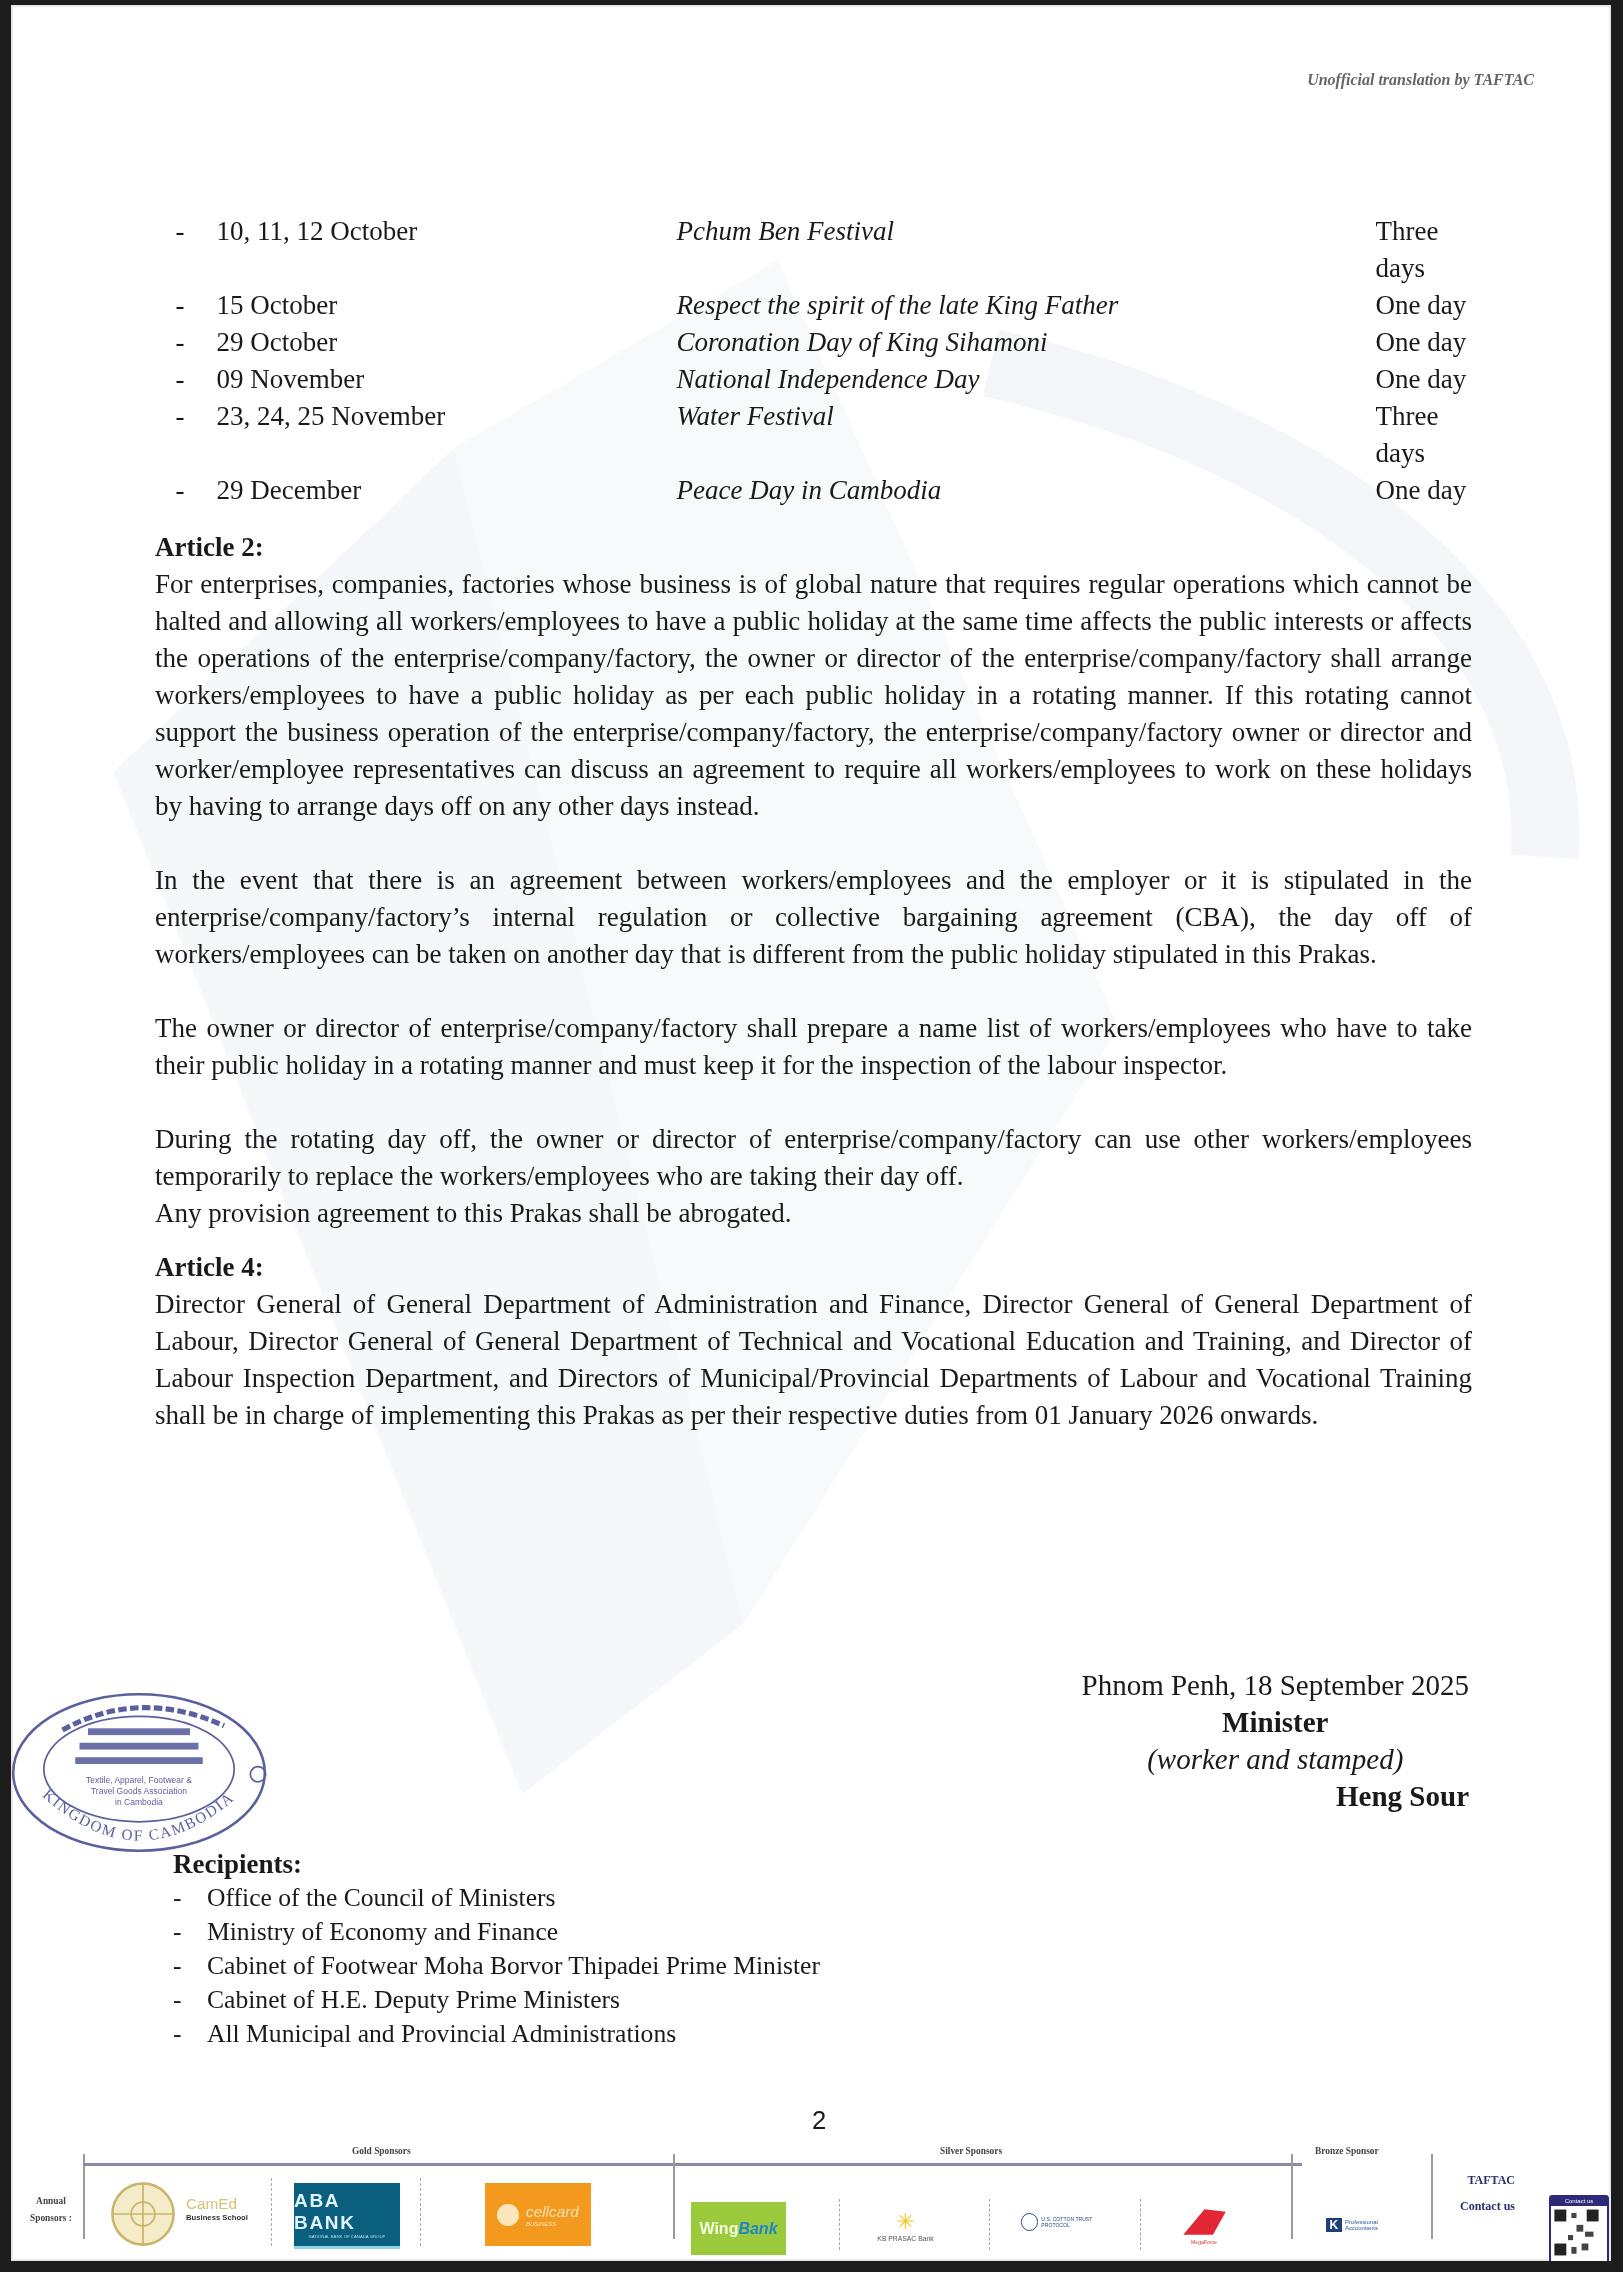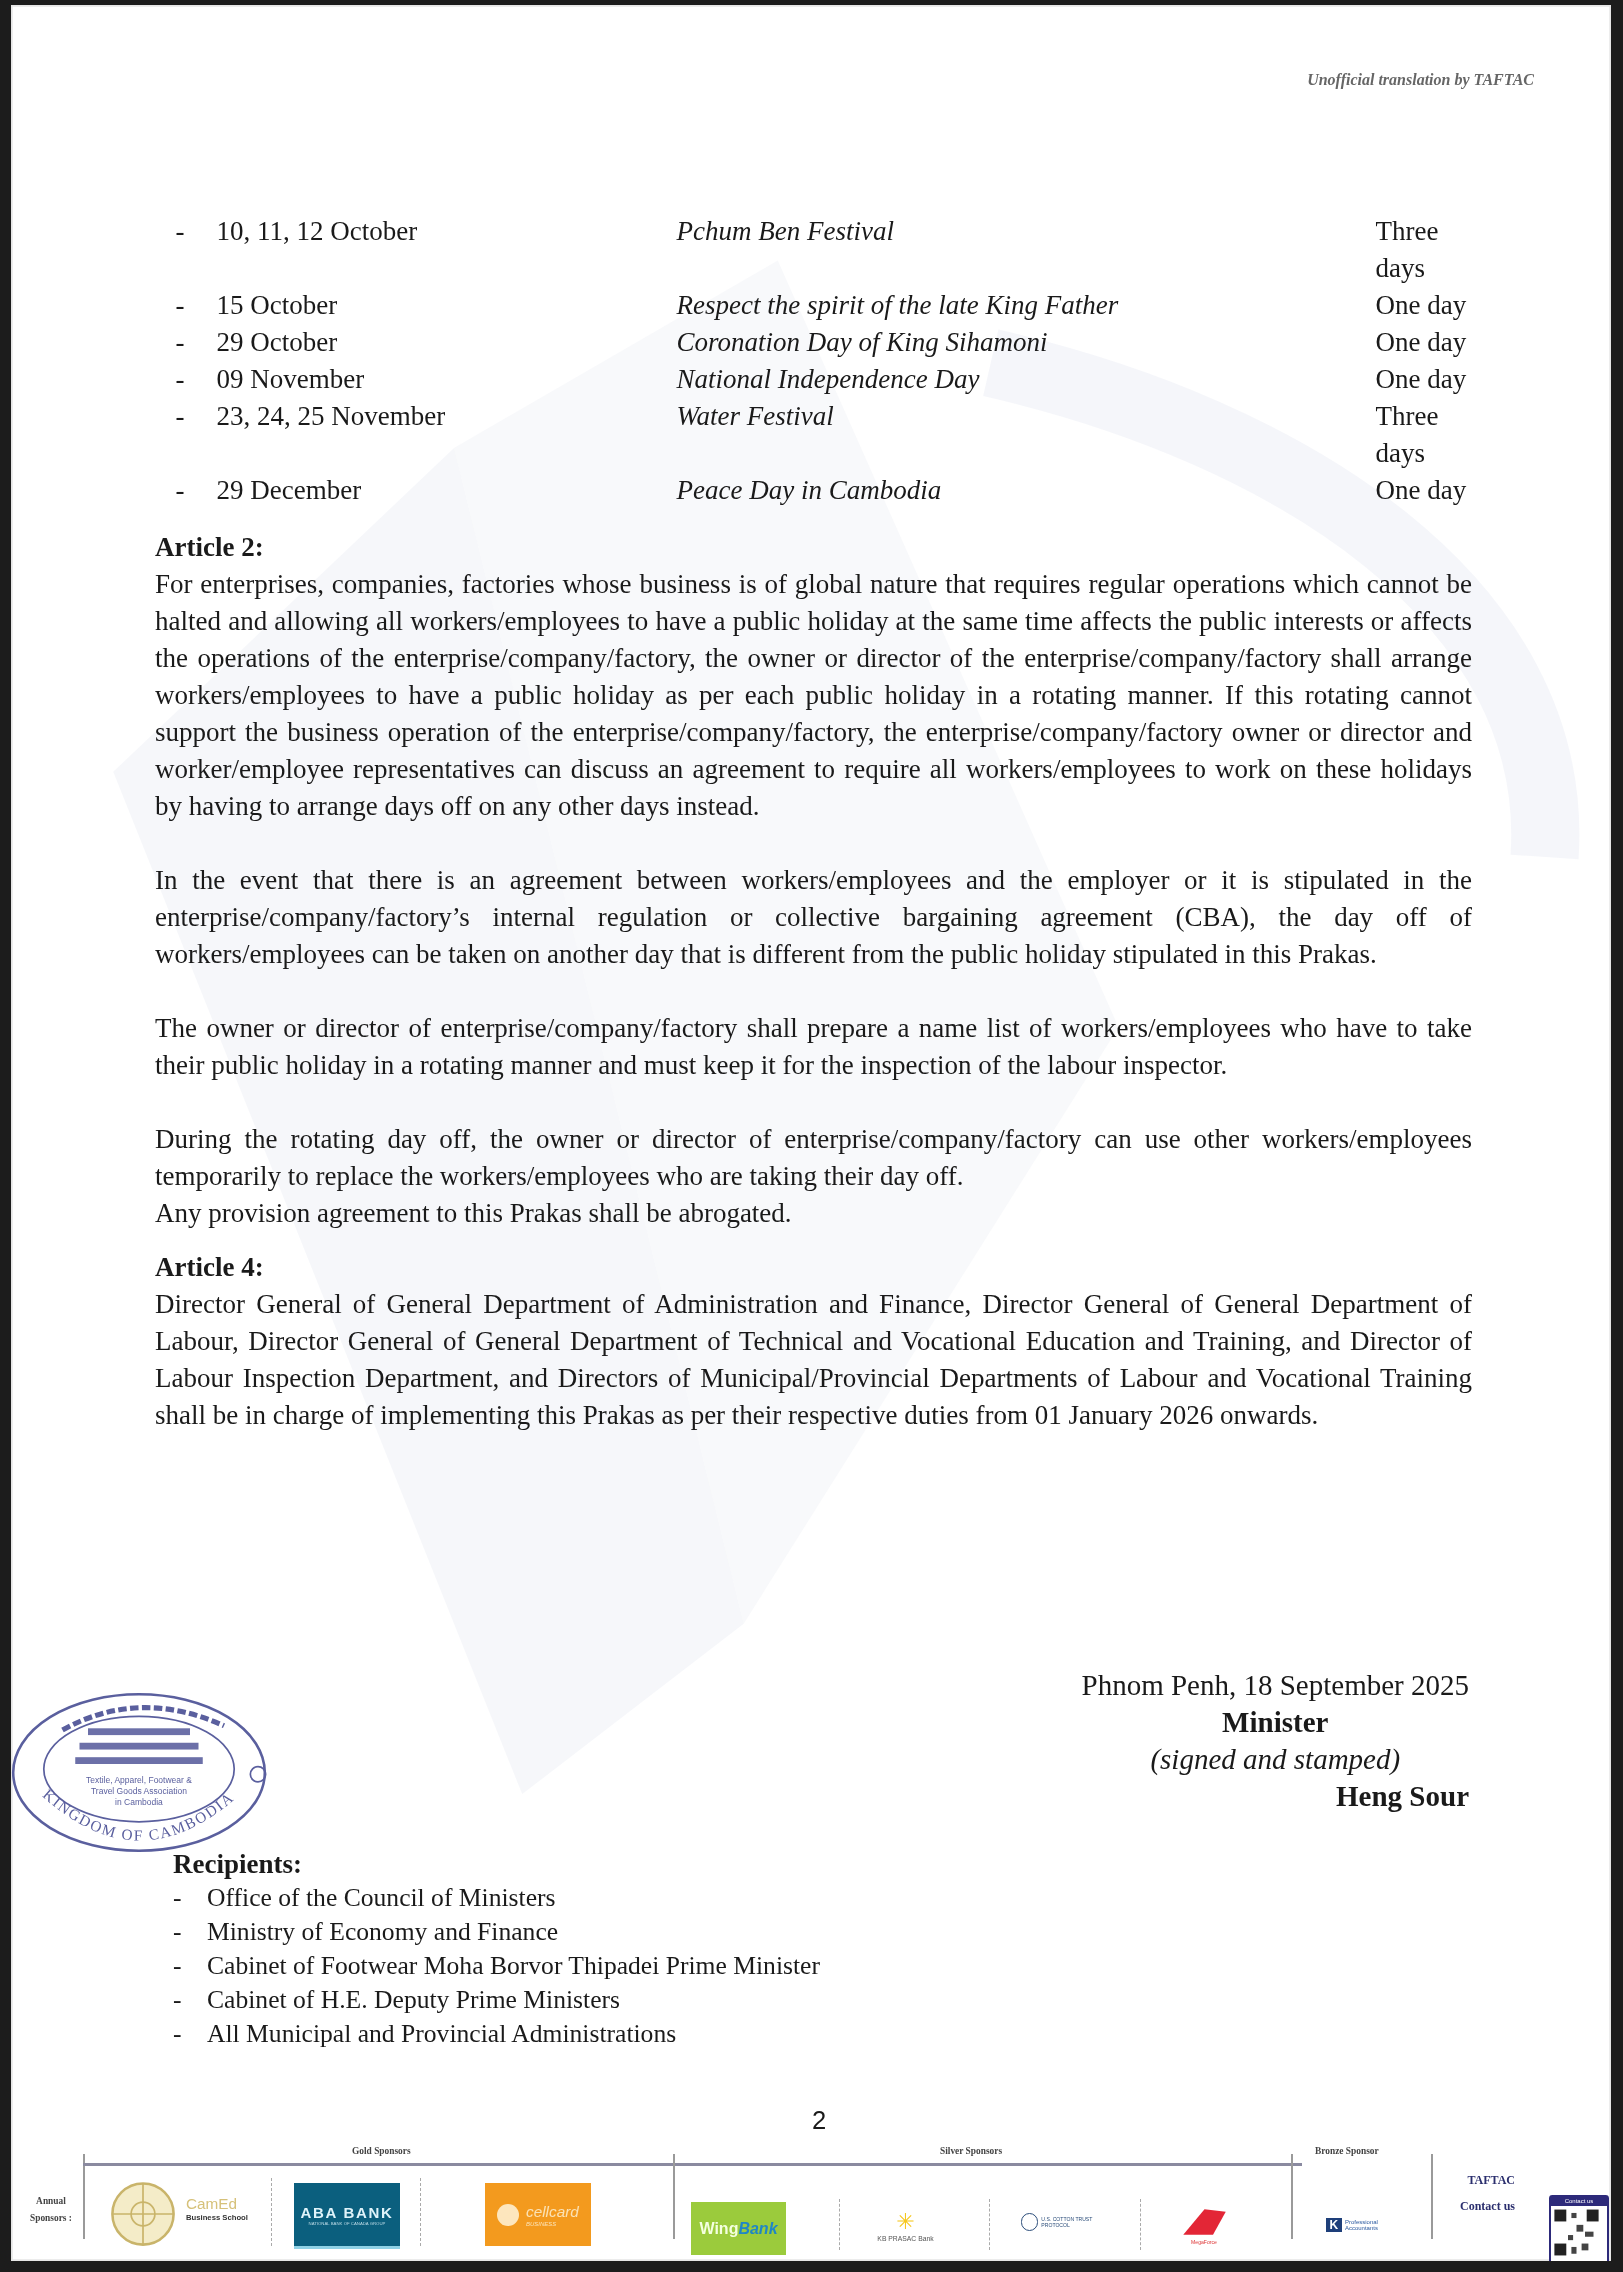--- a/index.html
+++ b/index.html
@@ -127,21 +127,21 @@
     <text x="150" y="135" font-size="10" text-anchor="middle" fill="#5a5f9e" font-family="Liberation Sans, sans-serif">Travel Goods Association</text>
     <text x="150" y="148" font-size="10" text-anchor="middle" fill="#5a5f9e" font-family="Liberation Sans, sans-serif">in Cambodia</text>
     <path id="stampArc" d="M18 120 Q150 260 285 120" fill="none"></path>
     <text font-size="18" fill="#5a5f9e" font-family="Liberation Serif, serif" letter-spacing="2"><textPath href="#stampArc" startOffset="8%">KINGDOM OF CAMBODIA</textPath></text>
     <circle cx="290" cy="112" r="9" fill="none" stroke="#5a5f9e" stroke-width="2"></circle>
   </svg>
 
   <div class="signature">
     <div class="city">Phnom Penh, 18 September 2025</div>
     <div class="title">Minister</div>
-    <div class="note">(signed and stamped)</div>
+    <div class="note">(worker and stamped)</div>
     <div class="name">Heng Sour</div>
   </div>
 
   <div class="recipients">
     <h3>Recipients:</h3>
     <ul id="recipients-list">
         <li>
           <span class="d">-</span>
           <span>Office of the Council of Ministers</span>
         </li>
@@ -189,21 +189,21 @@
         <line x1="40" y1="4" x2="40" y2="76" stroke="#c9b46a" stroke-width="2"></line>
       </svg>
     </div>
     <div class="logo" style="left:175px; top:68px; flex-direction:column; align-items:flex-start;">
       <span style="color:#d6c17a; font-size:15.3px;">CamEd</span>
       <span style="font-size:7.7px; font-weight:bold; color:#333;">Business School</span>
     </div>
     <div class="vdiv" style="left:260px; top:51px; height:68px;"></div>
 
     <div class="logo" style="left:283px; top:56px; width:106px; height:63px; background:#0b5f7e; flex-direction:column; border-bottom:3.4px solid #8fd1e6;">
-      <span style="color:#dff3fa; font-weight:bold; font-size:15px; letter-spacing:1.7px;">ABA BANK</span>
+      <span style="color:#dff3fa; font-weight:bold; font-size:19px; letter-spacing:1.7px;">ABA BANK</span>
       <span style="color:#bcdbe6; font-size:4.3px;">NATIONAL BANK OF CANADA GROUP</span>
     </div>
     <div class="vdiv" style="left:409px; top:51px; height:68px;"></div>
 
     <div class="logo" style="left:474px; top:56px; width:106px; height:63px; background:#f39a1e; gap:6.8px;font-style:italic;">
       <span style="width:22px; height:22px; border-radius:50%; background:#fde6bd; display:inline-block;"></span>
       <span style="display:flex; flex-direction:column;">
         <span style="color:#fbe2b5; font-size:15.3px;">cellcard</span>
         <span style="color:#fbe2b5; font-size:6px;">BUSINESS</span>
       </span>

